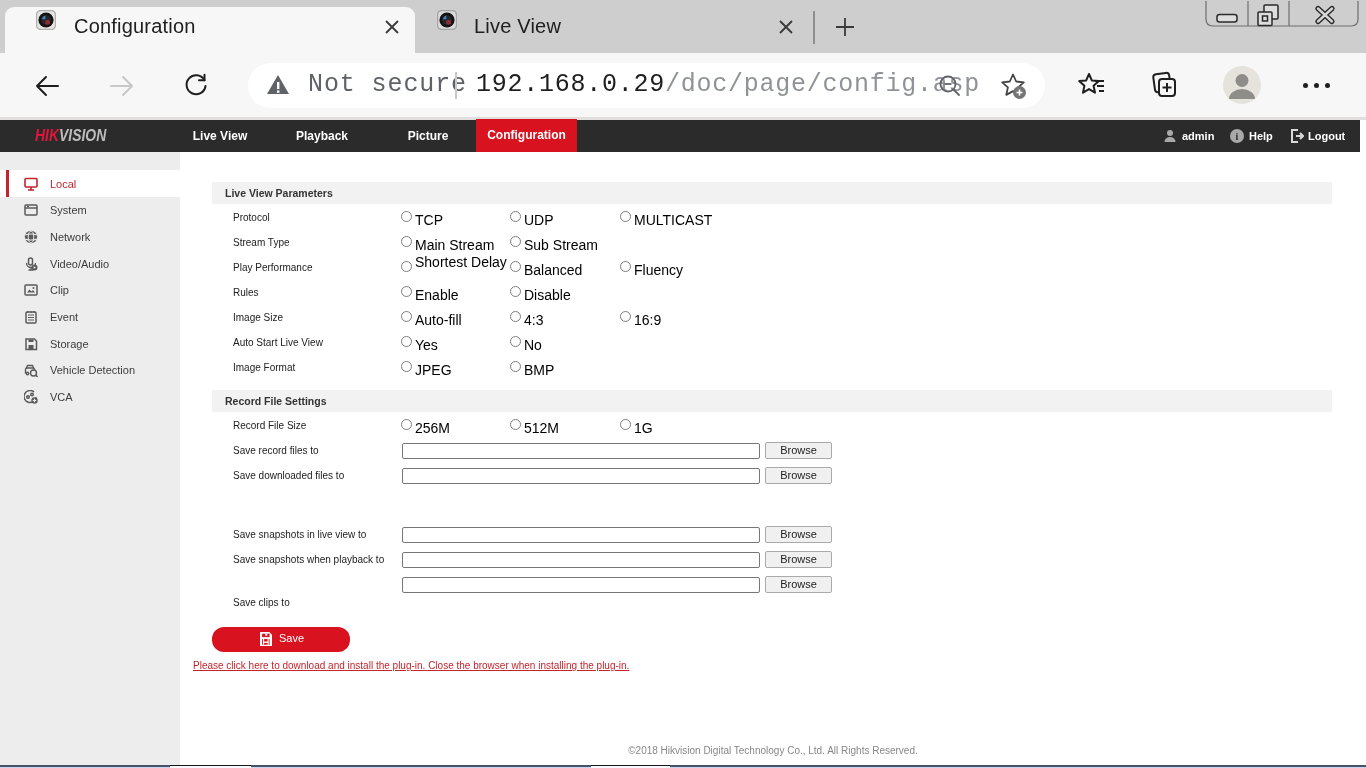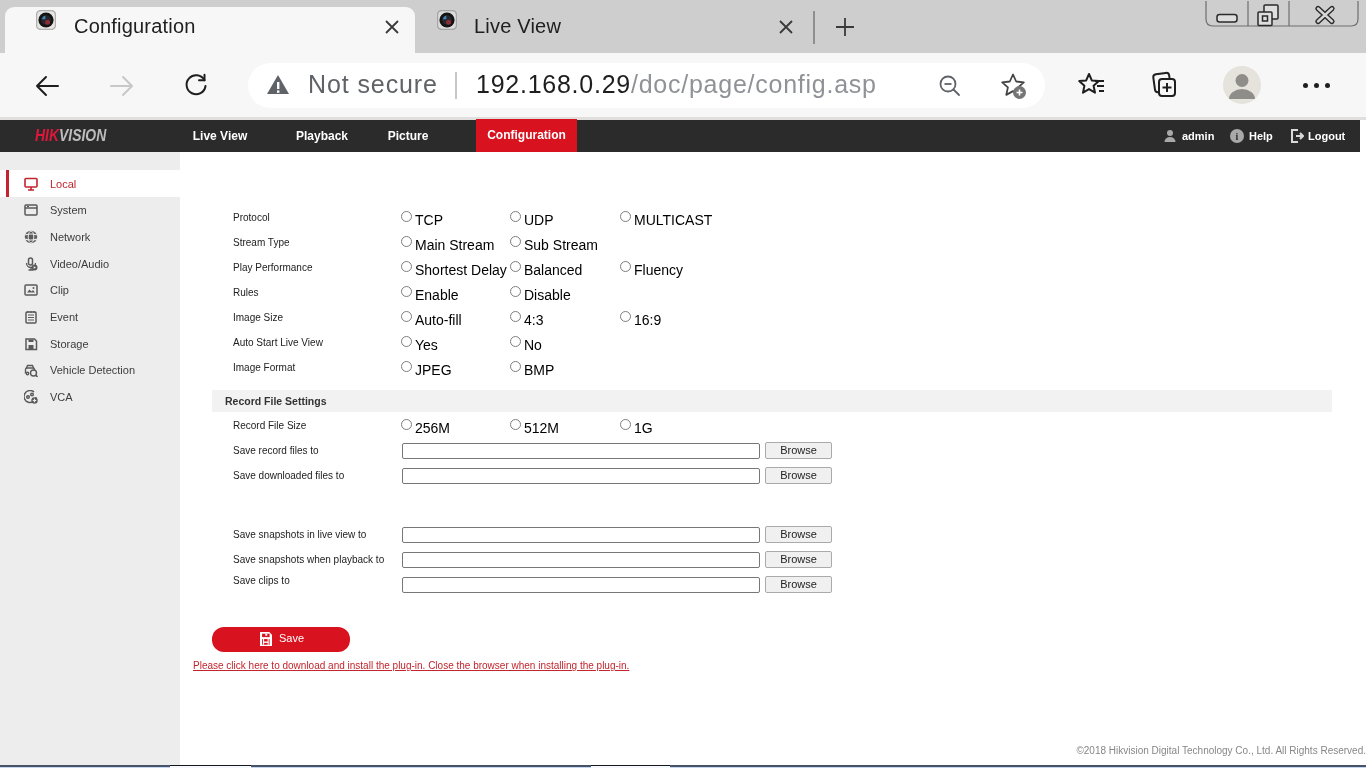--- a/index.html
+++ b/index.html
@@ -9,21 +9,21 @@
 
 
 #tabbar { position:absolute; left:0; top:0; width:1366px; height:53px; background:#cecece; }
 #activetab { position:absolute; left:5px; top:7px; width:410px; height:46px; background:#f7f7f7; border-radius:9px 9px 0 0; }
 .tabtitle { font-size:20px; color:#202020; letter-spacing:0.2px; }
 .tabclose { position:absolute; top:10px; width:20px; height:20px; }
 #winctl { position:absolute; right:7px; top:1px; width:154px; height:26px; }
 
 #toolbar { position:absolute; left:0; top:53px; width:1366px; height:64px; background:#f7f7f7; }
 #tooldiv { position:absolute; left:0; top:117px; width:1366px; height:3px; background:#e0dfde; }
-#addrbar { position:absolute; left:248px; top:10px; width:797px; height:45px; background:#ffffff; border-radius:23px; }
+#addrbar { position:absolute; left:248px; top:10px; width:797px; height:45px; background:#ffffff; border-radius:23px;font-family:Liberation Mono, monospace; }
 
 
 #hikhdr { position:absolute; left:0; top:120px; width:1360px; height:32px; background:#2b2b2c; }
 .navitem { position:absolute; top:0; height:32px; line-height:32px; color:#ffffff; font-size:12px; font-weight:bold; text-align:center; }
 #confbox { position:absolute; left:476px; top:-1px; width:101px; height:33px; background:#d8121f; color:#fff; font-size:12px; font-weight:bold; text-align:center; line-height:33px; }
 .hdrright { position:absolute; top:0; height:32px; line-height:32px; color:#fff; font-size:11px; font-weight:bold; }
 
 
 #sidebar { position:absolute; left:0; top:152px; width:180px; height:613px; background:#ededed; }
 #selrow { position:absolute; left:0; top:18px; width:180px; height:27px; background:#ffffff; }
@@ -35,21 +35,21 @@
 #content { position:absolute; left:180px; top:152px; width:1186px; height:613px; background:#ffffff; }
 .secbar { position:absolute; left:32px; width:1120px; height:22px; background:#f2f2f2; }
 .sectxt { position:absolute; left:13px; top:5px; font-size:10.5px; font-weight:bold; color:#333; }
 .flabel { position:absolute; left:53px; font-size:10px; color:#222; }
 .radio { position:absolute; width:11px; height:11px; border:1px solid #7e7e7e; border-radius:50%; background:#fff; }
 .rlabel { position:absolute; font-size:14px; color:#000; }
 .tinput { position:absolute; left:222px; width:358px; height:16px; border:1px solid #777; border-radius:2px; background:#fff; }
 .browse { position:absolute; left:585px; width:67px; height:17px; background:#f0f0f0; border:1px solid #aaa; border-radius:2px; font-size:11px; color:#222; text-align:center; line-height:15px; }
 #savebtn { position:absolute; left:32px; top:475px; width:138px; height:25px; background:#d8121f; border-radius:12px; color:#fff; }
 #plglink { position:absolute; left:13px; top:508px; font-size:10px; color:#c2252d; text-decoration:underline; }
-#footer { position:absolute; left:0; top:593px; width:1186px; text-align:right; font-size:10px; color:#878787; }
+#footer { position:absolute; left:0; top:593px; width:1186px; text-align:center; font-size:10px; color:#878787; }
 
 
 #taskbar { position:absolute; left:0; top:765px; width:1366px; height:3px; background:#c6d7ed; }
 #taskbar .tline { position:absolute; left:0; top:0; width:1366px; height:1.8px; background:#46536a; }
 .tbtn { position:absolute; top:0; height:3px; background:#f5f8fc; border-top:1.8px solid #14181d; }
 </style>
 </head>
 <body>
 <div id="stage">
 
@@ -149,21 +149,21 @@
     <div class="abs" style="left:0;top:0;width:5px;height:5px;border-radius:50%;background:#1f1f1f"></div>
     <div class="abs" style="left:11px;top:0;width:5px;height:5px;border-radius:50%;background:#1f1f1f"></div>
     <div class="abs" style="left:22px;top:0;width:5px;height:5px;border-radius:50%;background:#1f1f1f"></div>
   </div>
   <div id="tooldiv"></div>
 
   <div id="hikhdr">
     <div class="abs" style="left:35px;top:6px;font-size:17px;font-weight:bold;font-style:italic;letter-spacing:0;transform:scaleX(0.82);transform-origin:0 0;white-space:nowrap"><span style="color:#e0173a">HIK</span><span style="color:#bdbdbd">VISION</span></div>
     <div class="navitem" style="left:180px;width:80px">Live View</div>
     <div class="navitem" style="left:282px;width:80px">Playback</div>
-    <div class="navitem" style="left:368px;width:80px">Picture</div>
+    <div class="navitem" style="left:388px;width:80px">Picture</div>
     <div id="confbox">Configuration</div>
     <svg class="abs" style="left:1163px;top:9px" width="14" height="14" viewBox="0 0 14 14">
       <circle cx="7" cy="4" r="3" fill="#a9a9a9"></circle>
       <path d="M1.5 13 a 5.5 5 0 0 1 11 0 Z" fill="#a9a9a9"></path>
     </svg>
     <div class="hdrright" style="left:1182px">admin</div>
     <svg class="abs" style="left:1230px;top:9px" width="14" height="14" viewBox="0 0 14 14">
       <circle cx="7" cy="7" r="7" fill="#a9a9a9"></circle>
       <text x="7" y="11" font-size="10" font-weight="bold" fill="#2e2e2e" text-anchor="middle" font-family="Liberation Serif">i</text>
     </svg>
@@ -243,35 +243,38 @@
           <circle cx="4" cy="7" r="1.3"></circle>
           <circle cx="8" cy="4.5" r="1.3"></circle>
         </g>
         <circle cx="10.5" cy="10.5" r="3.2" fill="#5a5a5a"></circle>
         <path d="M10.5 8.8 L10.5 12.2 M8.8 10.5 L12.2 10.5" stroke="#eee" stroke-width="1.2"></path>
       </svg>
     <div class="mitem" style="top:239.3px">VCA</div>
   </div>
 
   <div id="content">
+    <div class="secbar" style="top:30px">
+        <div class="sectxt">Live View Parameters</div>
+      </div>
     <div class="flabel" style="top:60px">Protocol</div>
     <div class="radio" style="left:221px;top:59px"></div>
       <div class="rlabel" style="left:235px;top:60px">TCP</div>
     <div class="radio" style="left:330px;top:59px"></div>
       <div class="rlabel" style="left:344px;top:60px">UDP</div>
     <div class="radio" style="left:440px;top:59px"></div>
       <div class="rlabel" style="left:454px;top:60px">MULTICAST</div>
     <div class="flabel" style="top:85px">Stream Type</div>
     <div class="radio" style="left:221px;top:84px"></div>
       <div class="rlabel" style="left:235px;top:85px">Main Stream</div>
     <div class="radio" style="left:330px;top:84px"></div>
       <div class="rlabel" style="left:344px;top:85px">Sub Stream</div>
     <div class="flabel" style="top:110px">Play Performance</div>
     <div class="radio" style="left:221px;top:109px"></div>
-      <div class="rlabel" style="left:235px;top:110px">Shortest Delay</div>
+      <div class="rlabel" style="left:235px;top:102px">Shortest Delay</div>
     <div class="radio" style="left:330px;top:109px"></div>
       <div class="rlabel" style="left:344px;top:110px">Balanced</div>
     <div class="radio" style="left:440px;top:109px"></div>
       <div class="rlabel" style="left:454px;top:110px">Fluency</div>
     <div class="flabel" style="top:135px">Rules</div>
     <div class="radio" style="left:221px;top:134px"></div>
       <div class="rlabel" style="left:235px;top:135px">Enable</div>
     <div class="radio" style="left:330px;top:134px"></div>
       <div class="rlabel" style="left:344px;top:135px">Disable</div>
     <div class="flabel" style="top:160px">Image Size</div>
@@ -308,21 +311,21 @@
     <div class="flabel" style="top:318px">Save downloaded files to</div>
     <div class="tinput" style="top:316px"></div>
       <div class="browse" style="top:315px">Browse</div>
 
     <div class="flabel" style="top:377px">Save snapshots in live view to</div>
     <div class="tinput" style="top:375px"></div>
       <div class="browse" style="top:374px">Browse</div>
     <div class="flabel" style="top:402px">Save snapshots when playback to</div>
     <div class="tinput" style="top:400px"></div>
       <div class="browse" style="top:399px">Browse</div>
-    <div class="flabel" style="top:423px">Save clips to</div>
+    <div class="flabel" style="top:445px">Save clips to</div>
     <div class="tinput" style="top:425px"></div>
       <div class="browse" style="top:424px">Browse</div>
 
     <div id="savebtn">
       <svg class="abs" style="left:48px;top:5px" width="12" height="14" viewBox="0 0 12 14">
         <path d="M0 0 L9.3 0 L12 2.7 L12 14 L0 14 Z" fill="#fff"></path>
         <rect x="2.1" y="1.7" width="7.5" height="3.4" fill="#d8121f"></rect>
         <rect x="5.3" y="1.7" width="2" height="2" fill="#fff"></rect>
         <rect x="2.1" y="7.1" width="7.5" height="5.6" fill="#d8121f"></rect>
         <path d="M3.5 7.1 L3.5 12.7 M8.2 7.1 L8.2 12.7" stroke="#fff" stroke-width="1.1"></path>

